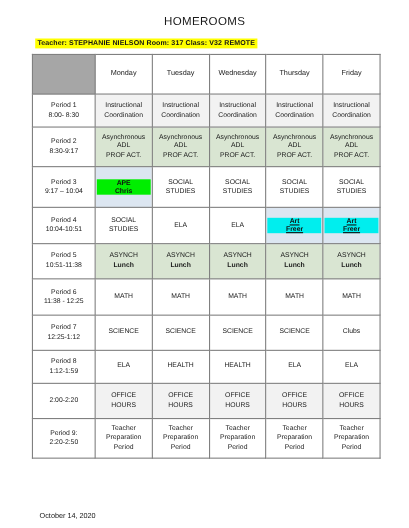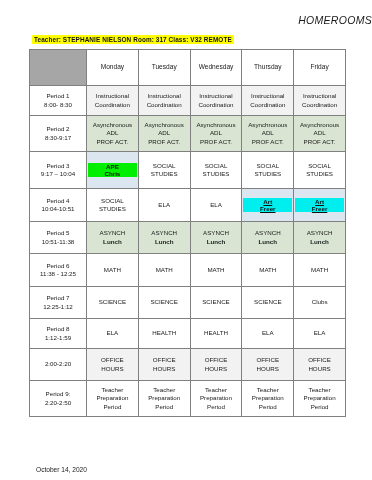--- a/index.html
+++ b/index.html
@@ -16,27 +16,26 @@
     position: relative;
   }
   .page {
     width: 372px;
     height: 480px;
     box-sizing: border-box;
     padding: 0;
     position: relative;
   }
   .title {
-    text-align: right;
+    text-align: center;
     font-size: 10.5px;
     letter-spacing: 0.3px;
     color: #1a1a1a;
     margin: 14px 0 2px 0;
     font-weight: 400;
-    font-style: italic;
   }
   .subtitle-wrap {
     padding-left: 32px;
     margin-bottom: 3px;
   }
   .subtitle {
     display: inline-block;
     background: #ffff00;
     font-size: 6.4px;
     font-weight: bold;

